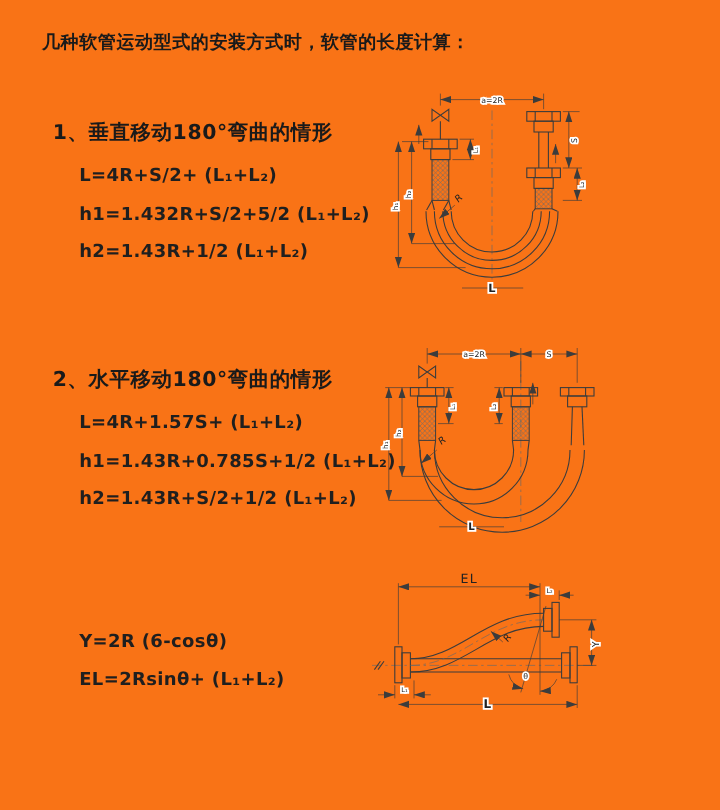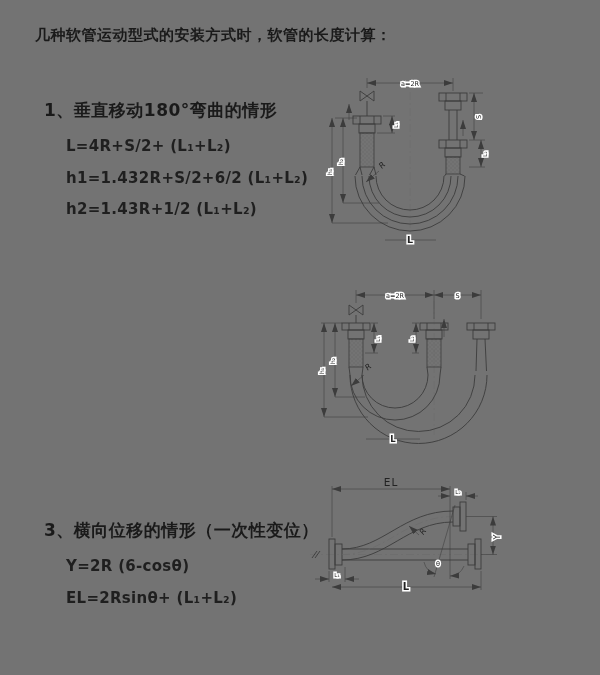--- a/index.html
+++ b/index.html
@@ -1,17 +1,17 @@
 <!DOCTYPE html>
 <html><head>
 <meta charset="utf-8">
 <style>
   html,body{margin:0;padding:0;}
   .page{
-    position:relative;width:600px;height:675px;background:#737373;
+    position:relative;width:600px;height:675px;background:#f97316;
     font-family:"DejaVu Sans","Liberation Sans",sans-serif;color:#1f1f1f;overflow:hidden;
   }
   .title{
     position:absolute;left:35px;top:26px;font-size:15px;font-weight:bold;
     letter-spacing:.5px;color:#1a1a1a;white-space:nowrap;
   }
   .section{position:absolute;left:44px;}
   .sec-heading{font-size:17px;font-weight:bold;letter-spacing:.5px;color:#1a1a1a;
     margin-bottom:9px;white-space:nowrap;}
   .formula{font-size:15px;line-height:31.5px;letter-spacing:.3px;margin-left:22px;
@@ -29,27 +29,32 @@
 </head>
 <body>
 
 <div class="page">
 
   <div class="title">几种软管运动型式的安装方式时，软管的长度计算：</div>
 
   <div class="section" style="top:99px">
     <div class="sec-heading">1、垂直移动180°弯曲的情形</div>
     <div class="formula">L=4R+S/2+ (L₁+L₂)</div>
-    <div class="formula">h1=1.432R+S/2+6/2 (L₁+L₂)</div>
+    <div class="formula">h1=1.432R+S/2+5/2 (L₁+L₂)</div>
     <div class="formula">h2=1.43R+1/2 (L₁+L₂)</div>
   </div>
 
+  <div class="section" style="top:305px">
+    <div class="sec-heading">2、水平移动180°弯曲的情形</div>
+    <div class="formula">L=4R+1.57S+ (L₁+L₂)</div>
+    <div class="formula">h1=1.43R+0.785S+1/2 (L₁+L₂)</div>
+    <div class="formula">h2=1.43R+S/2+1/2 (L₁+L₂)</div>
+  </div>
 
   <div class="section" style="top:519px">
-    <div class="sec-heading">3、横向位移的情形（一次性变位）</div>
     <div class="formula">Y=2R (6-cosθ)</div>
     <div class="formula">EL=2Rsinθ+ (L₁+L₂)</div>
   </div>
 
   <div class="diag" style="left:313px;top:70px;">
   <svg width="270" height="186" viewBox="0 0 270 186">
     <defs>
       <marker id="a1" markerUnits="userSpaceOnUse" markerWidth="10" markerHeight="7" refX="9" refY="3" orient="auto-start-reverse">
         <path d="M0,0 L9,3 L0,6 Z" fill="#3c3c3c"></path>
       </marker>

